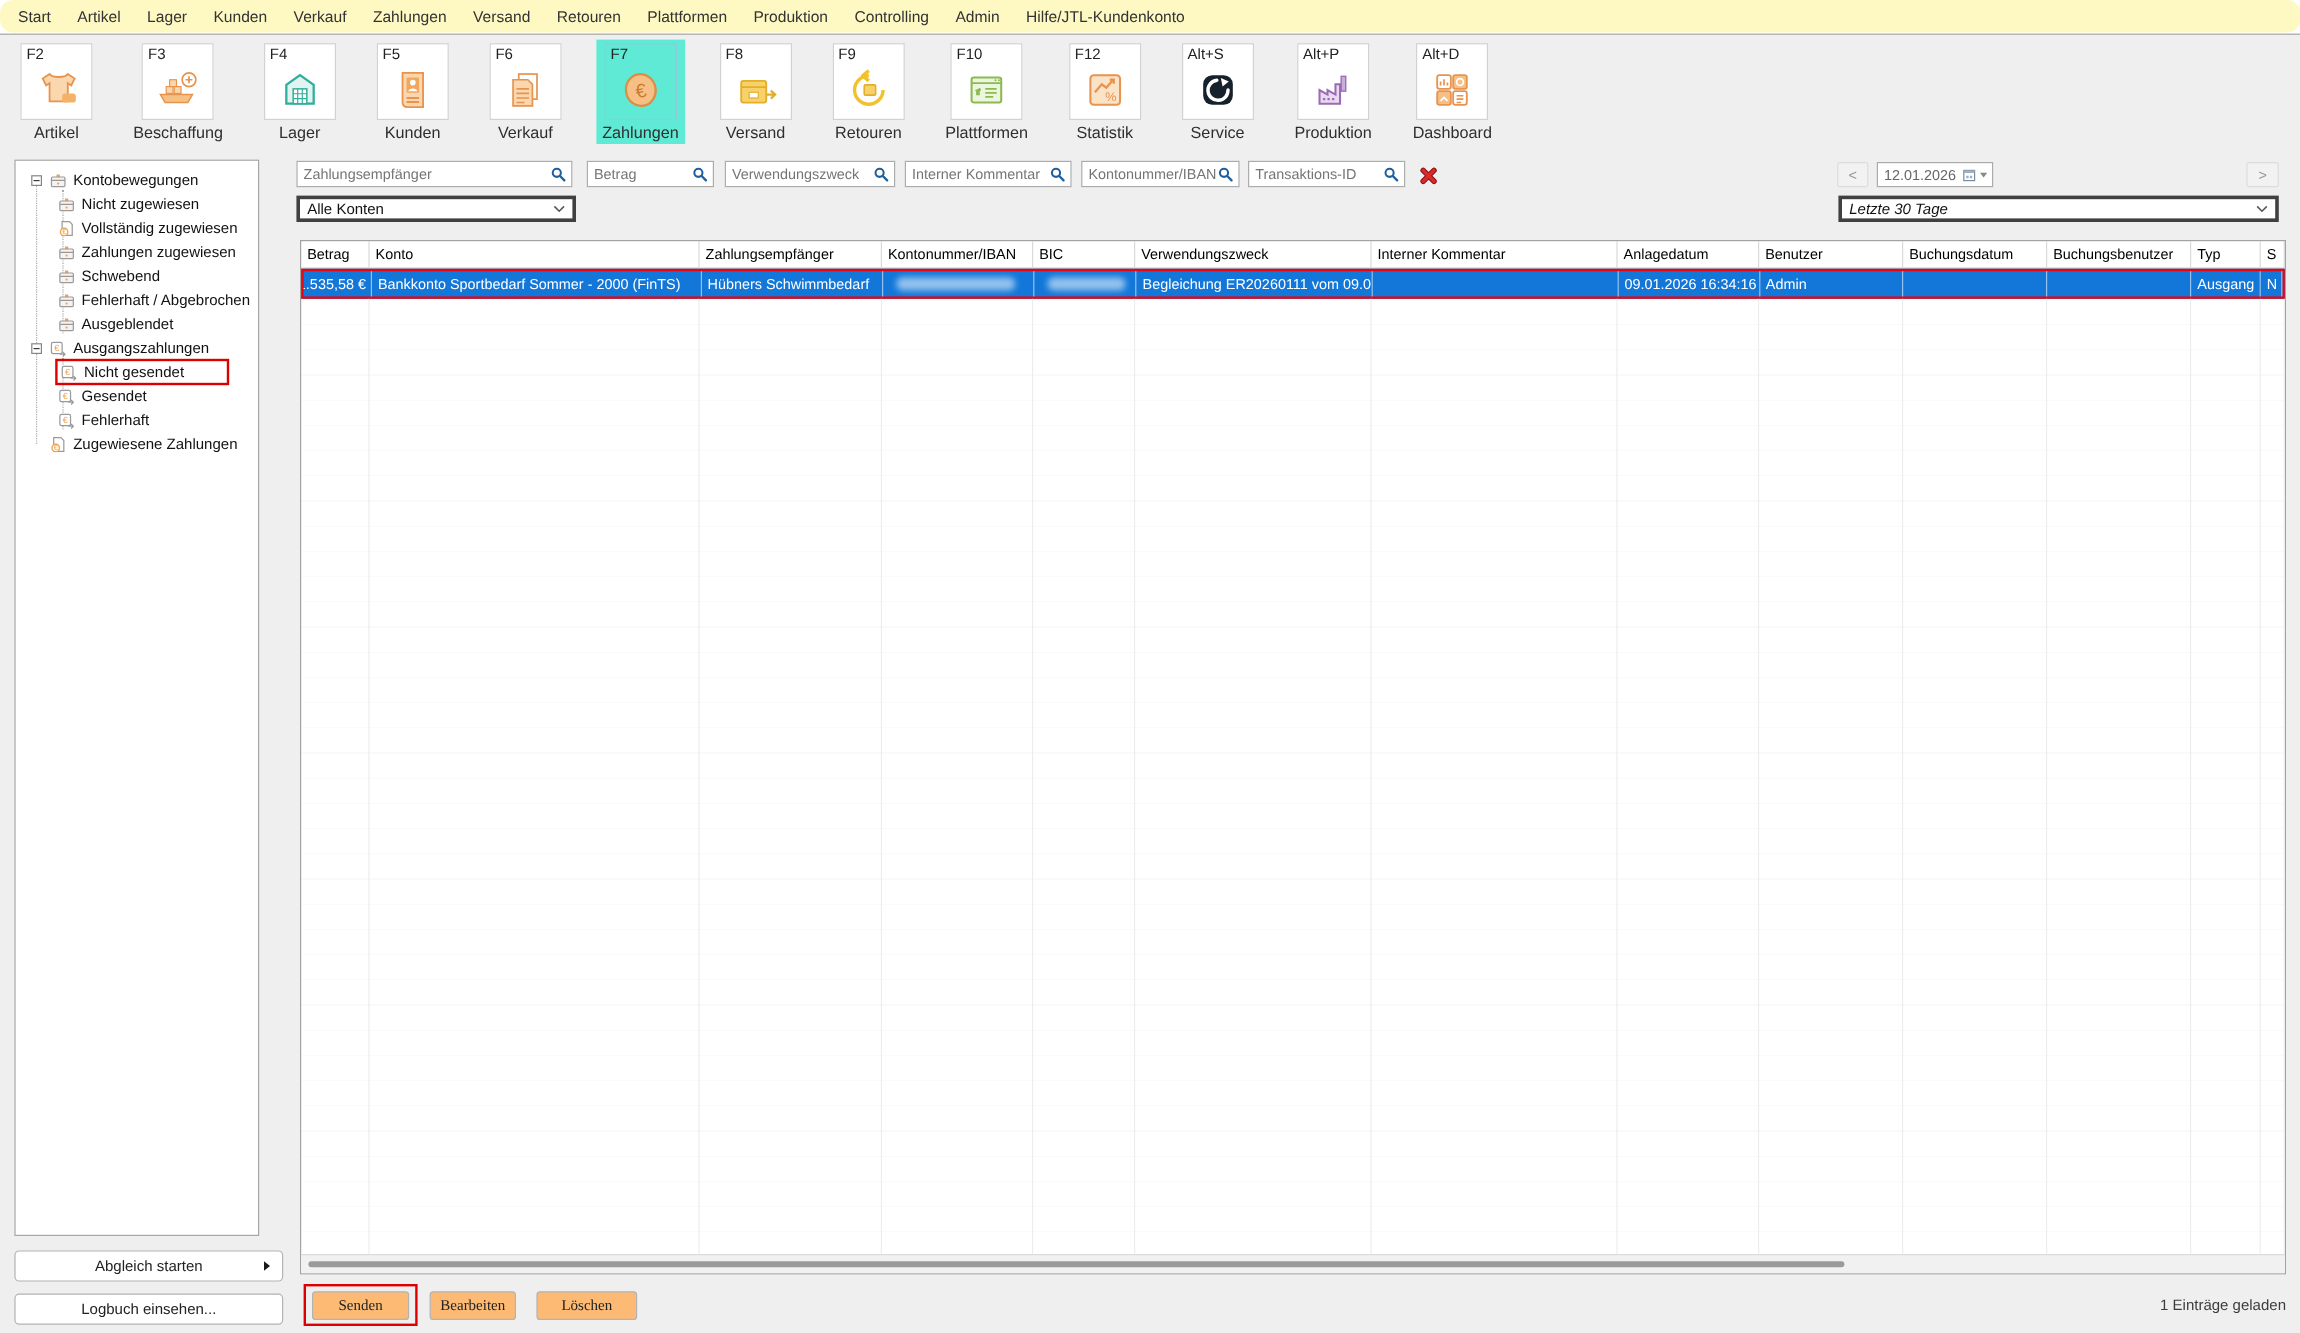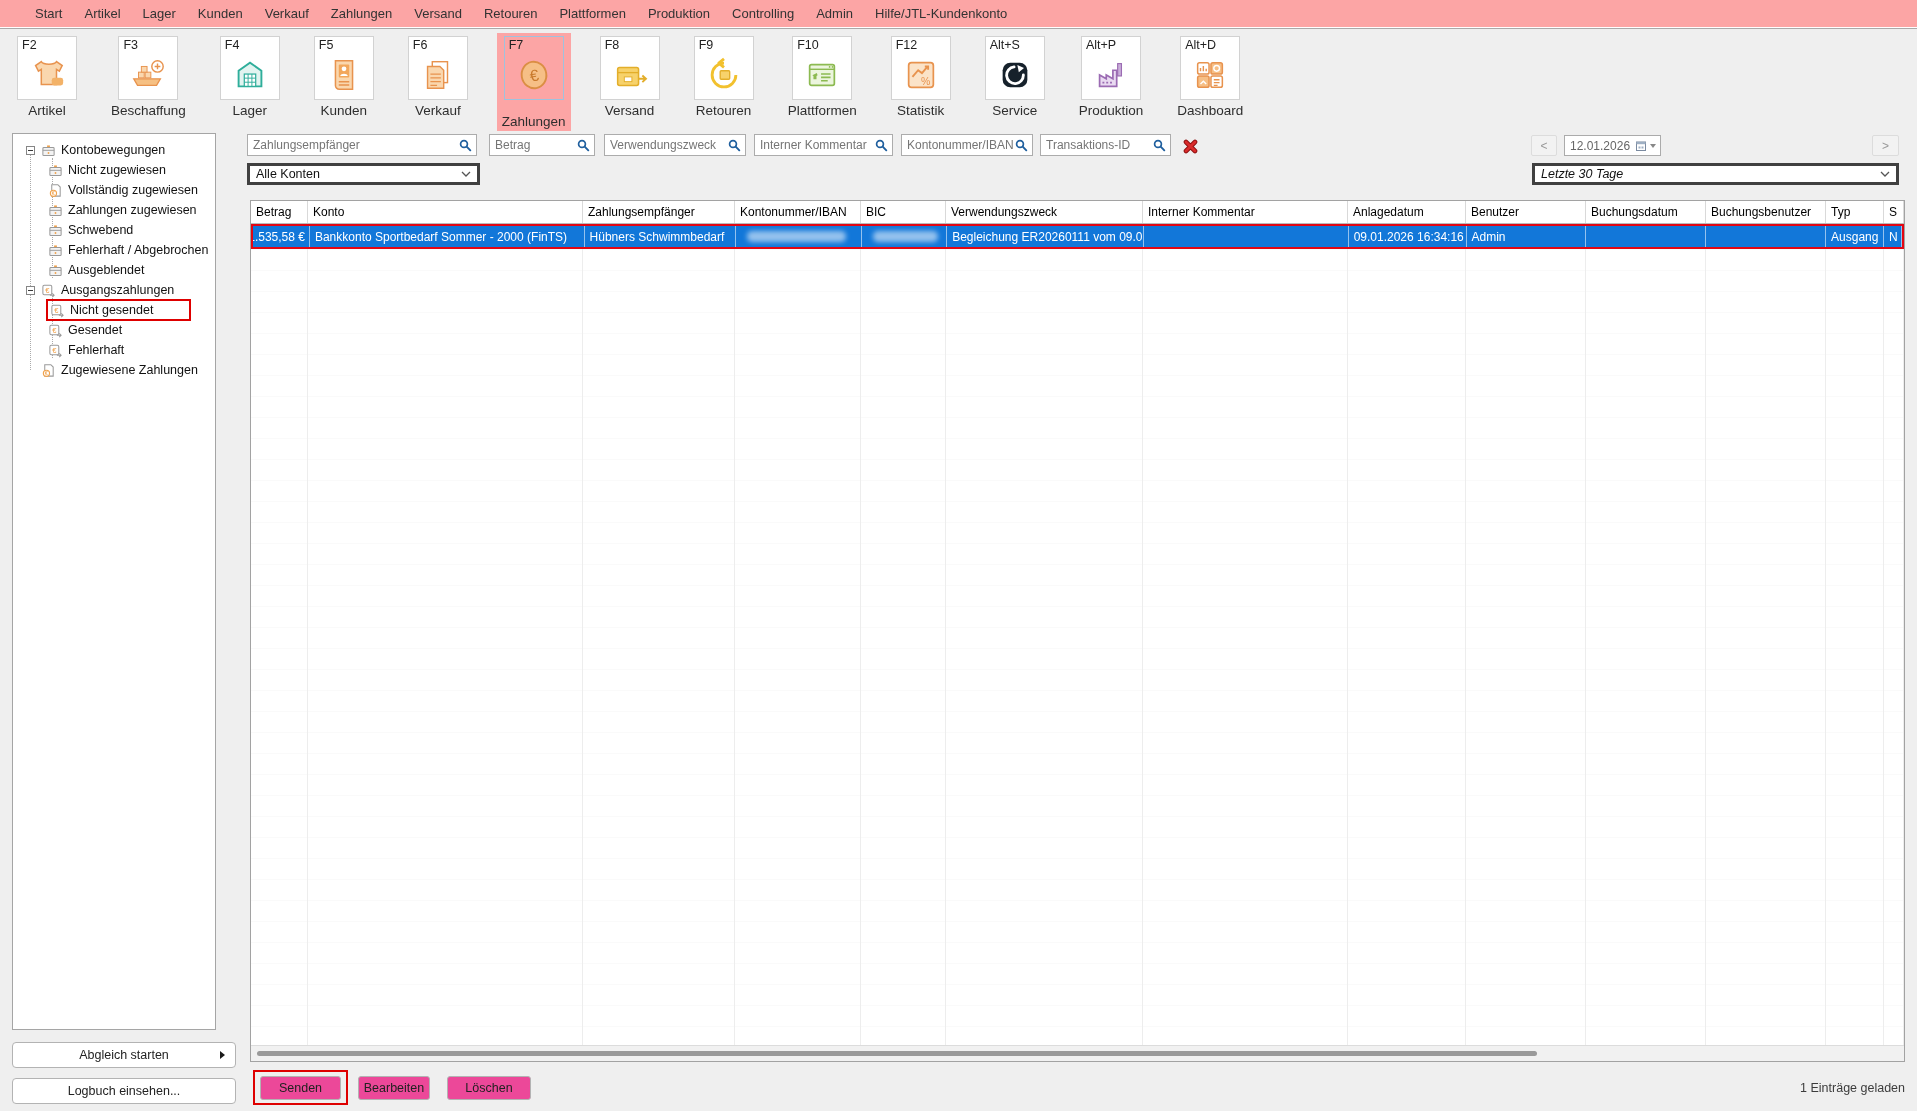--- a/index.html
+++ b/index.html
@@ -1,28 +1,28 @@
 <!DOCTYPE html>
 <html><head>
 <meta charset="utf-8">
 <style>
   * { box-sizing: border-box; margin: 0; padding: 0; }
   html,body { width:1917px; height:1111px; overflow:hidden; background:#fff;
               font-family:"Liberation Sans", sans-serif; }
   
-  .menubar { position:absolute; top:0; left:0; width:100%; height:27px; background:#fca5a5;
-             display:flex; align-items:center; padding-left:24px; }
+  .menubar { position:absolute; top:0; left:0; width:100%; height:27px; background:#fef9c3;
+             display:flex; align-items:center; padding-left:4px;border-radius:11px; }
   .menu-item { padding:0 11px; font-size:13px; color:#333; cursor:default; }
   
   .workspace { position:absolute; top:28px; left:0; right:0; bottom:0;
                background:#efefef; border-top:1px solid #a9a9a9; }
   
   .toolbar { position:absolute; top:33px; left:12px; display:flex; gap:24px; }
   .tool { display:flex; flex-direction:column; align-items:center; min-width:66px; padding:3px 5px 2px;text-align:center; }
-  .tool.active { background:#fca5a5;gap:11px; }
+  .tool.active { background:#5eead4; }
   .tool-box { position:relative; width:60px; height:64px; background:#fff; border:1px solid #d2d2d2;
               display:flex; align-items:flex-end; justify-content:center; }
   .tool.active .tool-box { background:transparent; border-color:#9fc2de; }
   .fkey { position:absolute; top:1px; left:4px; font-size:12.5px; color:#222; }
   .tool-box svg { margin-bottom:5px; }
   .tool-label { font-size:13.5px; color:#2e2e2e; margin-top:3px; white-space:nowrap; }
   
   .left-panel { position:absolute; left:12px; top:133px; width:204px; height:897px;
                 background:#fff; border:1px solid #a5a5a5; }
   .tree { position:relative; padding-top:6px; }
@@ -85,22 +85,22 @@
                     border-right:1px solid rgba(255,255,255,.55); overflow:hidden; white-space:nowrap; }
   .grid-row .cell.num { justify-content:flex-end; padding-right:4px; padding-left:2px; }
   .blur-bar { width:82%; height:11px; margin-left:6px; background:rgba(255,255,255,.55);
               border-radius:5px; filter:blur(2.5px); }
   .gbody { flex:1; display:flex;
            background:repeating-linear-gradient(to bottom, rgba(0,0,0,0.018) 0 1px, transparent 1px 21px); }
   .gbody .bcol { border-right:1px solid #ededed; }
   .hscroll { height:16px; border-top:1px solid #dcdcdc; background:#f1f1f1; position:relative; }
   .hthumb { position:absolute; left:6px; top:5px; width:1280px; height:5px; background:#9a9a9a; border-radius:3px; }
   
-  .act-btn { position:absolute; top:1076px; height:24px; background:#ec4899; border:1px solid #b3b3b3;
-             border-radius:3px; font-size:12.5px; color:#222; display:flex; align-items:center; justify-content:center; }
+  .act-btn { position:absolute; top:1076px; height:24px; background:#fdba74; border:1px solid #b3b3b3;
+             border-radius:3px; font-size:12.5px; color:#222; display:flex; align-items:center; justify-content:center;font-family:Liberation Serif, serif; }
   #btn-senden { left:260px; width:81px; } #btn-bearbeiten { left:358px; width:72px; } #btn-loeschen { left:447px; width:84px; }
   .senden-annot { position:absolute; left:253px; top:1070px; width:95px; height:35px; border:2px solid #de0000; }
   .statusbar { position:absolute; right:12px; top:1081px; font-size:12.5px; color:#3c3c3c; }
 </style>
 </head>
 <body>
 
 <div class="menubar">
   <span class="menu-item">Start</span>
   <span class="menu-item">Artikel</span>

